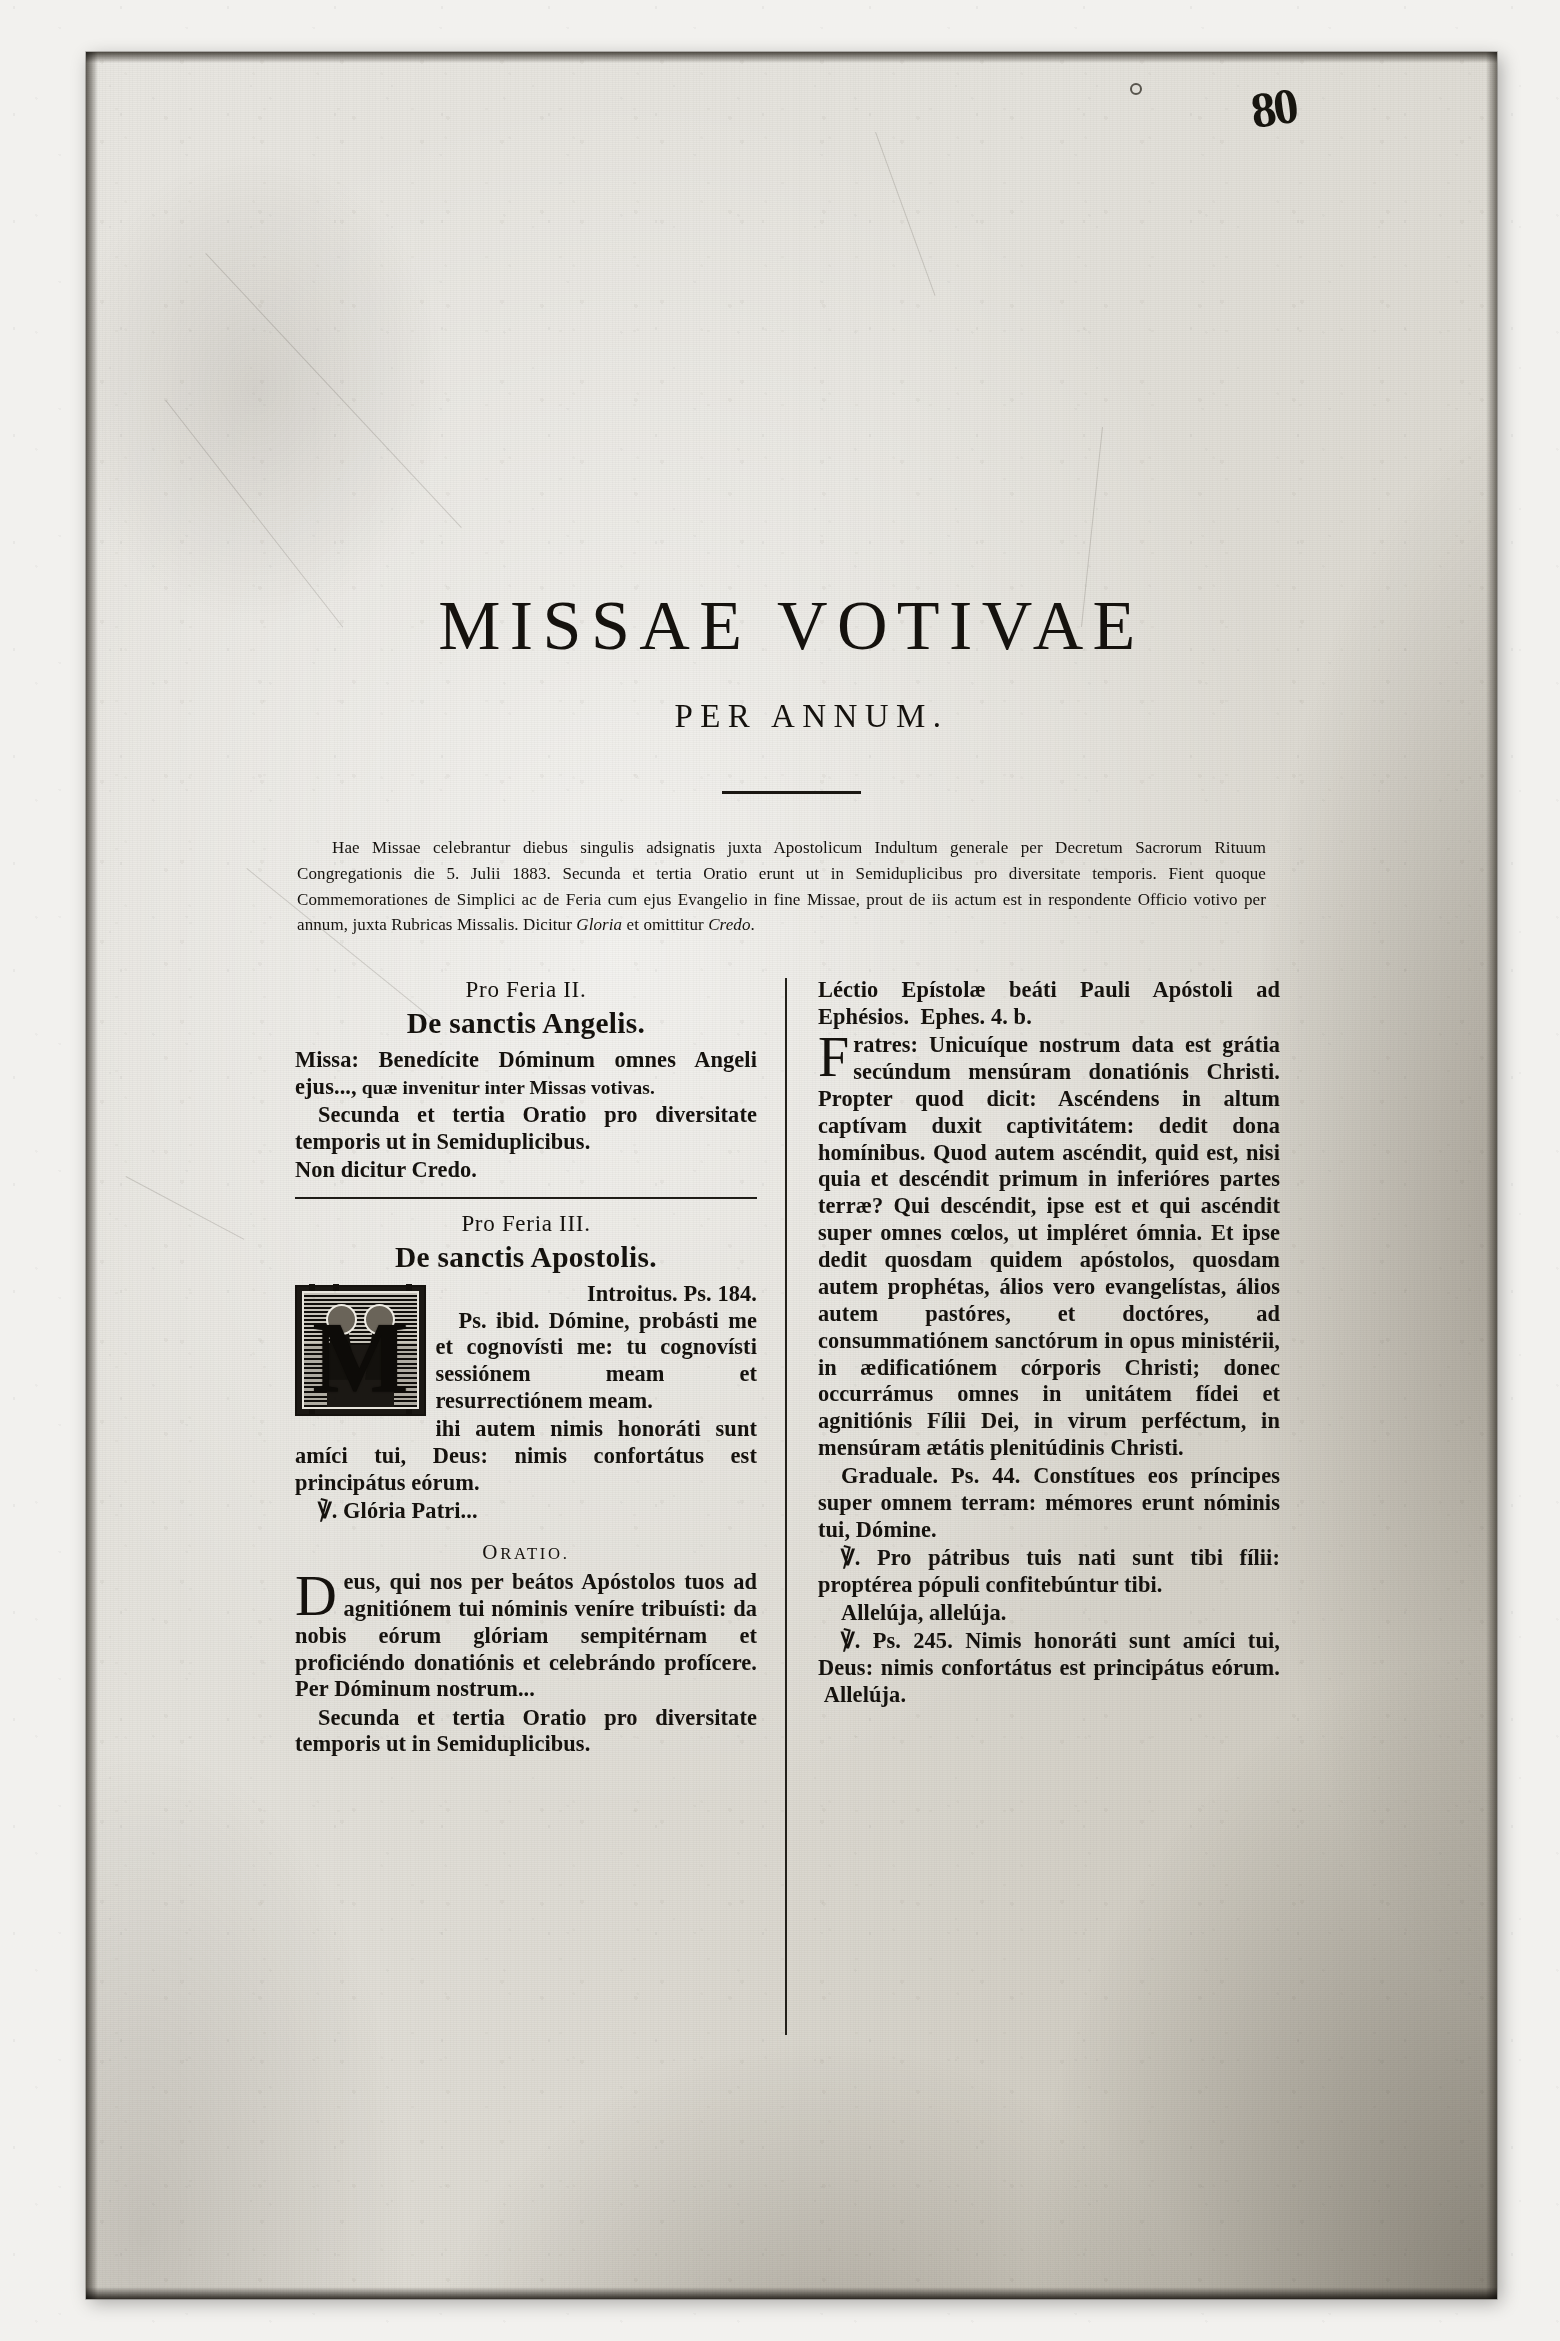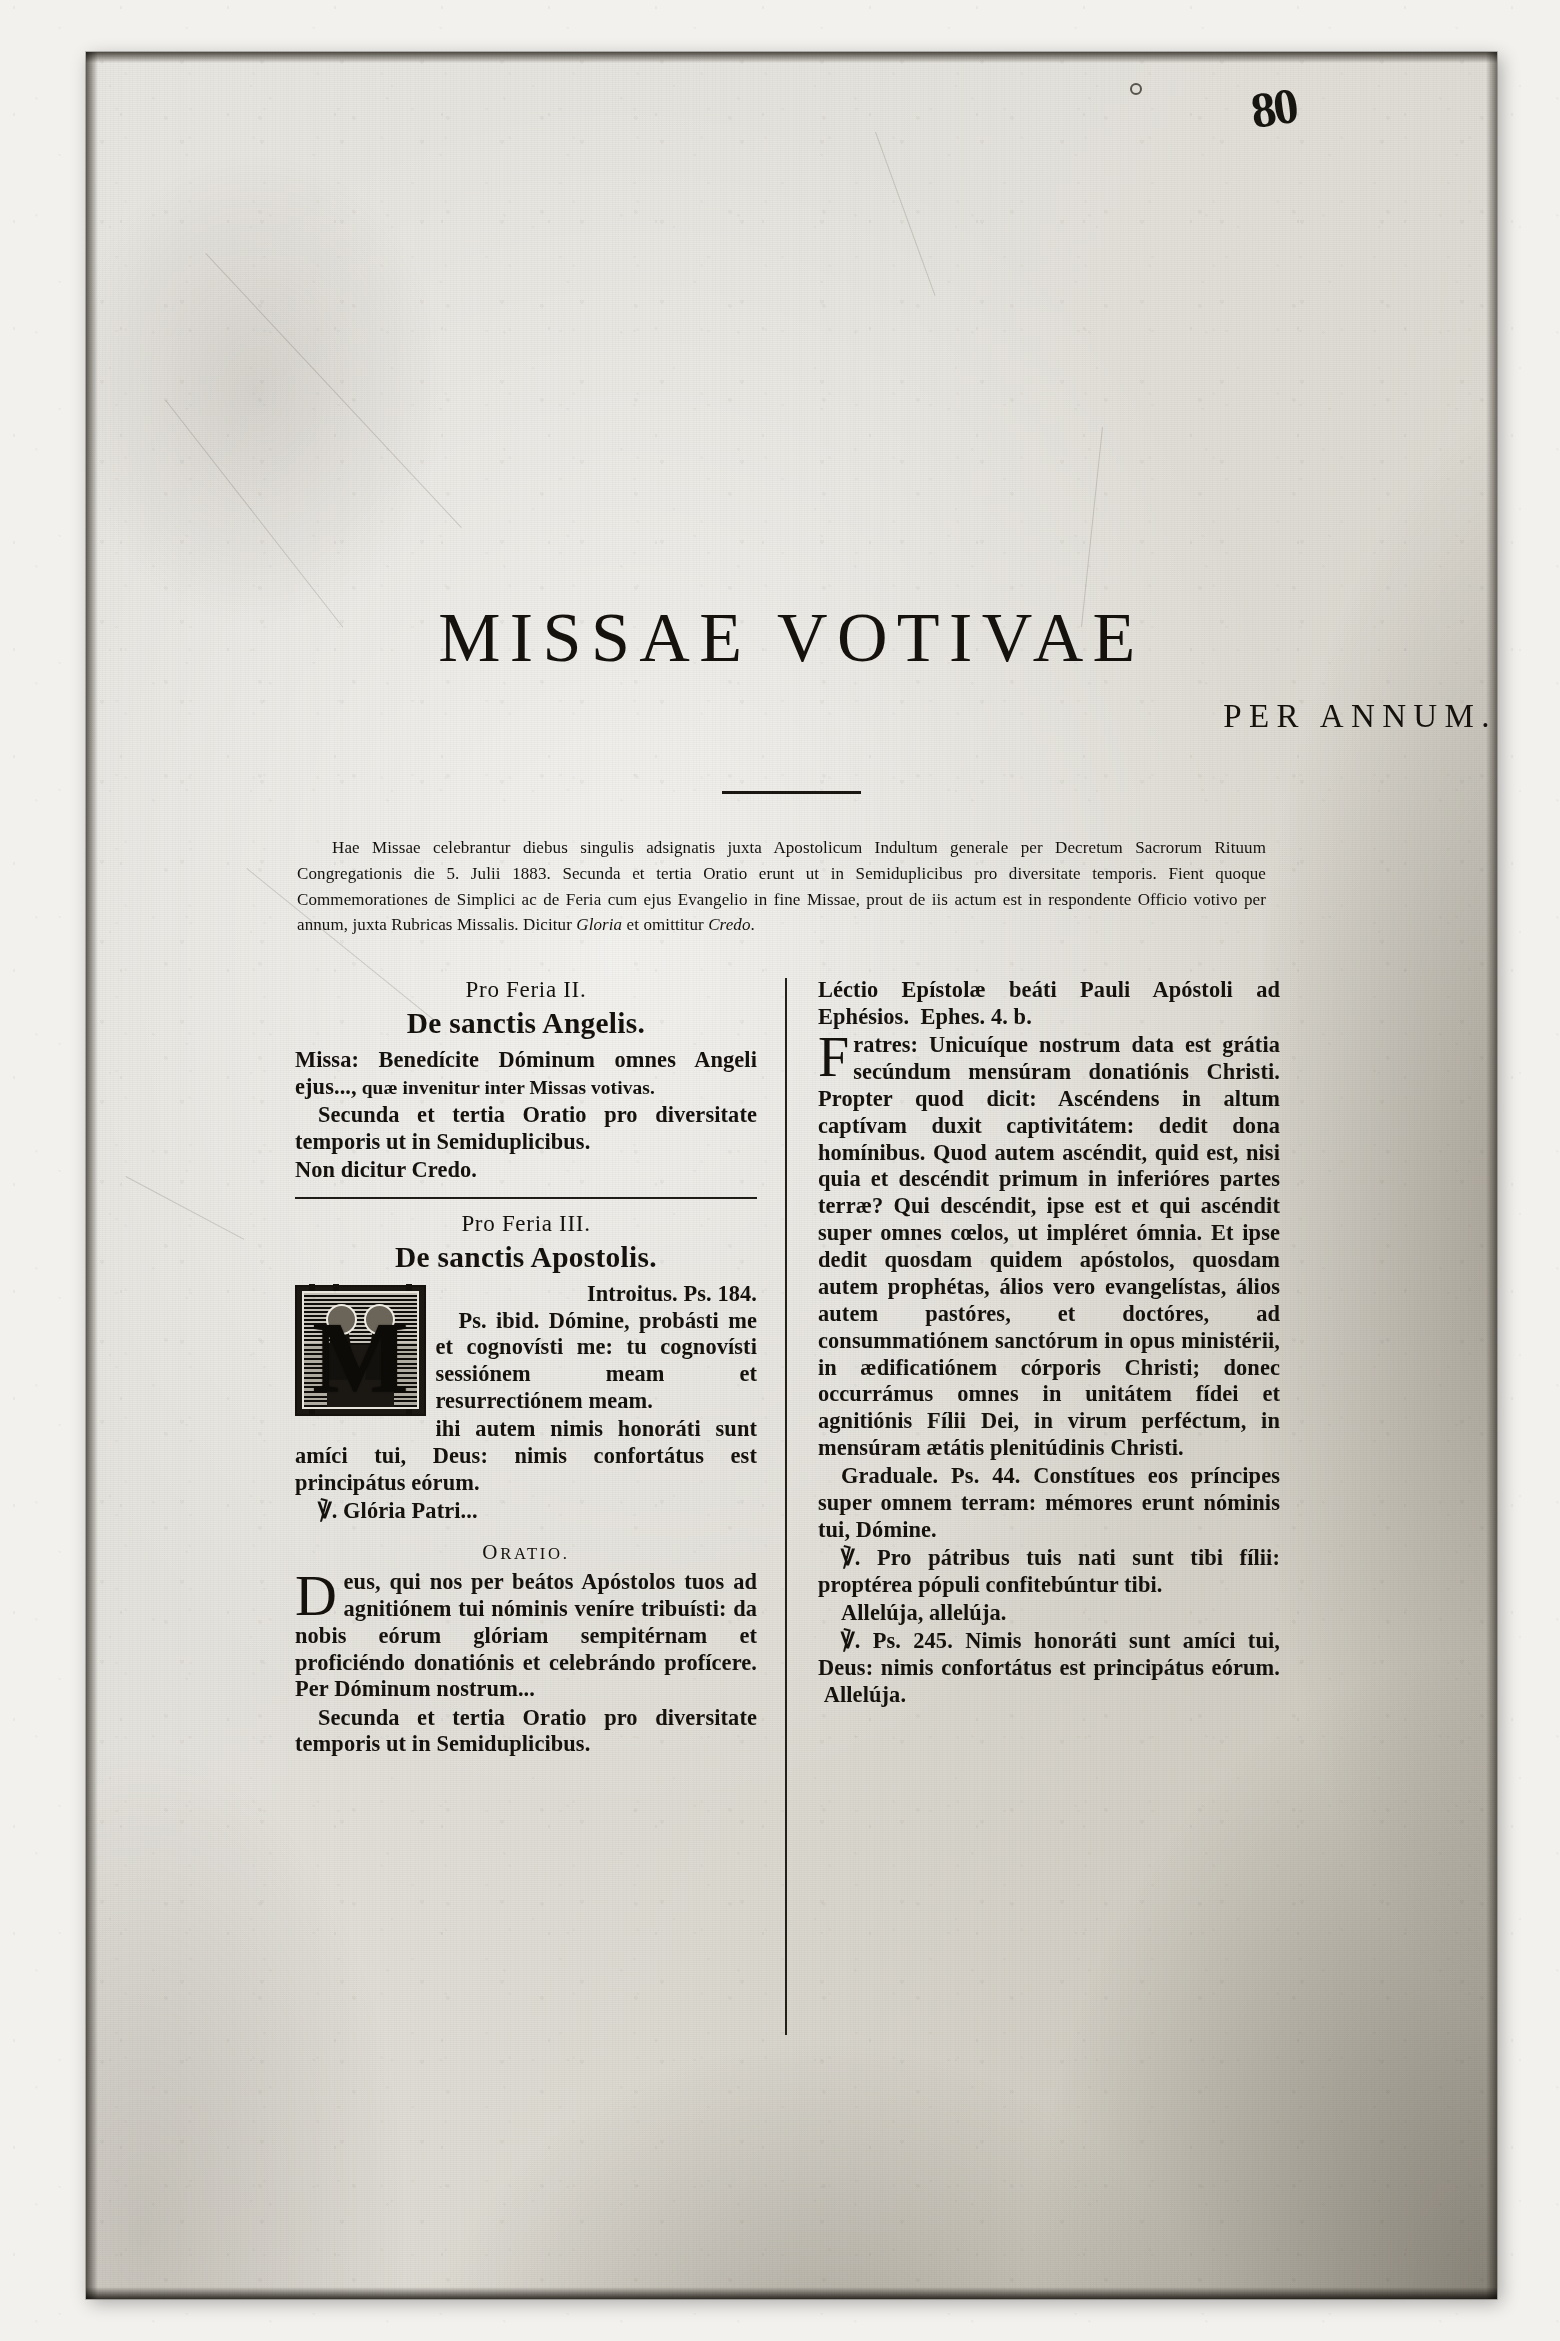--- a/index.html
+++ b/index.html
@@ -52,24 +52,24 @@
   .edge.r{right:0;top:0;bottom:0;width:10.7px;background:linear-gradient(270deg,rgba(45,40,32,.60),rgba(45,40,32,0));}
   .edge.b{left:0;right:0;bottom:0;height:12px;background:linear-gradient(0deg,rgba(35,30,24,.88),rgba(35,30,24,0));}
 
   
   #content{position:absolute;left:0;top:0;width:100%;height:100%;color:#15120e;}
 
   .hand{position:absolute;right:201px;top:27px;font-family:"Liberation Serif",serif;
     font-size:50px;color:#17150f;transform:rotate(-8deg);letter-spacing:-2.7px;font-weight:700;}
   .hand-mark{position:absolute;left:1044px;top:31px;width:8px;height:8px;border:2px solid #2a251d;border-radius:50%;opacity:.75;}
 
-  h1.title{position:absolute;left:0;right:0;top:539px;text-align:center;margin:12px;
+  h1.title{position:absolute;left:0;right:0;top:539px;text-align:center;margin:0;
     font-family:"Liberation Serif",serif;font-weight:400;font-size:70px;letter-spacing:9.4px;
     line-height:1;}
-  .subtitle{position:absolute;left:0;right:0;top:646px;text-align:right;
+  .subtitle{position:absolute;left:0;right:0;top:646px;text-align:center;
     font-size:33px;letter-spacing:7.4px;padding-left:40px;}
   .rule-orn{position:absolute;left:50%;top:739px;width:139px;height:2.7px;margin-left:-70px;background:#1a1712;}
 
   .preamble{position:absolute;left:211px;top:783px;width:969px;
     font-size:17px;line-height:1.52;text-align:justify;letter-spacing:0.1px;}
   .preamble .ind{display:inline-block;width:35px;}
   .preamble i{font-style:italic;}
 
   
   .cols{position:absolute;left:209px;top:925px;width:985px;height:1084px;}

